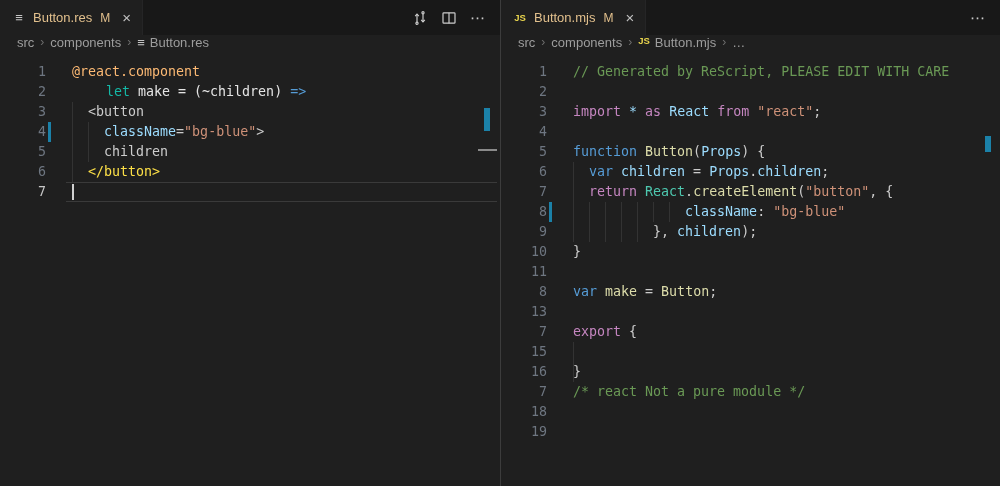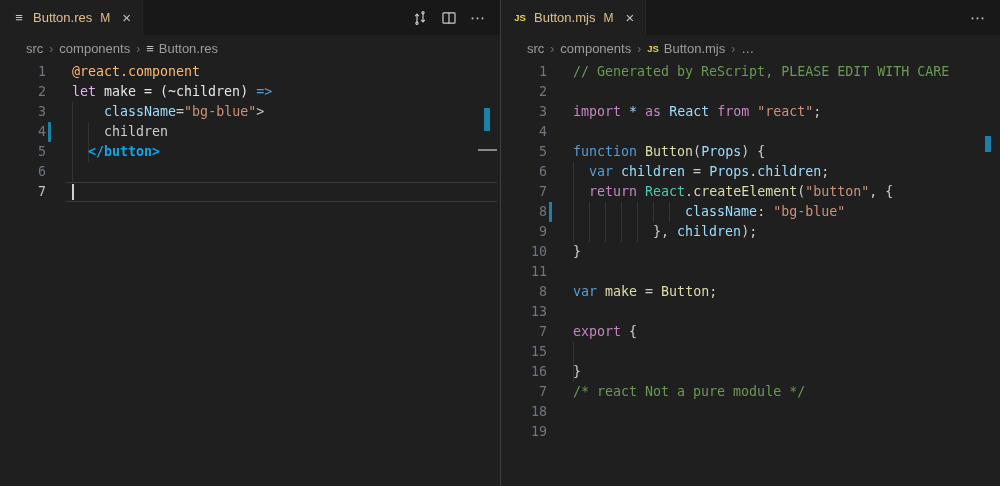--- a/index.html
+++ b/index.html
@@ -19,21 +19,21 @@
   .tab-title{font-size:13px;color:#e2c08d;}
   .tab-badge{font-size:12px;color:#e2c08d;margin-left:2px;}
   .tab-close{color:#c0c0c0;font-size:15px;margin-left:6px;line-height:15px;}
   .tab-actions{position:absolute;right:14px;top:0;height:35px;display:flex;align-items:center;gap:13px;}
   .action{color:#cccccc;display:inline-flex;align-items:center;cursor:pointer;}
   .action.more{font-size:15px;letter-spacing:1px;}
   .action svg{display:block;}
 
   
   .breadcrumbs{position:absolute;top:35px;left:0;right:0;height:27px;display:flex;
-               align-items:center;padding-left:26px;font-size:13px;color:#9d9d9d;}
+               align-items:flex-start;padding-left:17px;font-size:13px;color:#9d9d9d;}
   .bc-item{cursor:pointer;}
   .bc-sep{color:#6e6e6e;margin:0 6px;font-size:12px;}
   .bc-icon{margin-right:5px;}
   .bc-icon.rescript{color:#c5c5c5;font-size:13px;}
   .bc-icon.js{color:#e8d44d;font-weight:bold;font-size:9.5px;}
 
   
   .editor{position:absolute;top:62px;left:0;right:0;bottom:0;overflow:hidden;
           font-family:"DejaVu Sans Mono","Liberation Mono",monospace;font-size:13.3px;}
   .gutter{position:absolute;top:0;left:0;width:46px;text-align:right;color:#6e7681;}
@@ -107,24 +107,25 @@
         <div class="ln">1</div>
         <div class="ln">2</div>
         <div class="ln">3</div>
         <div class="ln">4</div>
         <div class="ln">5</div>
         <div class="ln">6</div>
         <div class="ln active">7</div>
       </div>
     <div class="codecol">
         <div class="code-line"><span style="color: #fdba74;">@react.component</span></div>
-        <div class="code-line"><span style="color: #f0abfc;">let</span><span style="color: #e5e5e5;"> make = (~children) </span><span style="color: rgb(86, 156, 214);">=&gt;</span></div>
+        <div class="code-line"><span style="color: #14b8a6; margin-left: 34px;">let</span><span style="color: #e5e5e5;"> make = (~children) </span><span style="color: rgb(86, 156, 214);">=&gt;</span></div>
+        <div class="code-line"><span style="color: rgb(204, 204, 204);">  &lt;button</span></div>
         <div class="code-line"><span style="color: rgb(204, 204, 204);">    </span><span style="color: rgb(156, 220, 254);">className</span><span style="color: rgb(204, 204, 204);">=</span><span style="color: rgb(206, 145, 120);">"bg-blue"</span><span style="color: rgb(204, 204, 204);">&gt;</span></div>
         <div class="code-line"><span style="color: rgb(204, 204, 204);">    children</span></div>
-        <div class="code-line"><span style="color: #0ea5e9; font-weight: bold;">  &lt;/button&gt;</span></div>
+        <div class="code-line"><span style="color: #fde047;">  &lt;/button&gt;</span></div>
         <div class="code-line"></div>
       </div>
   </div>
 </div>
 
 <div class="pane" id="pane-right">
   <div class="tabbar">
     <div class="tab">
       <span class="file-icon js">JS</span>
       <span class="tab-title">Button.mjs</span>

